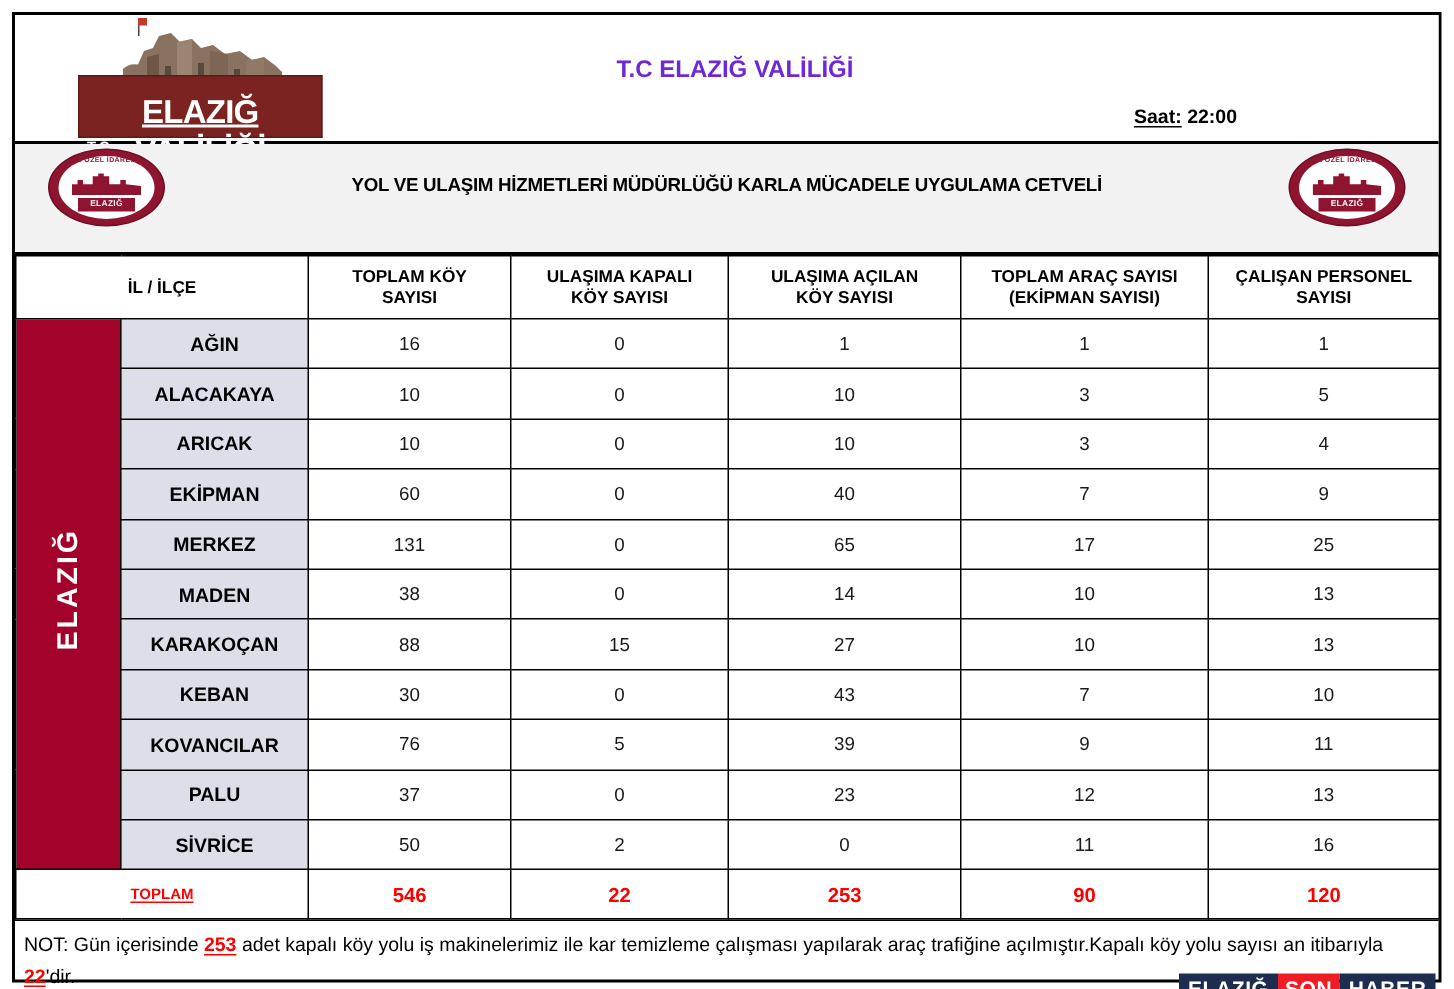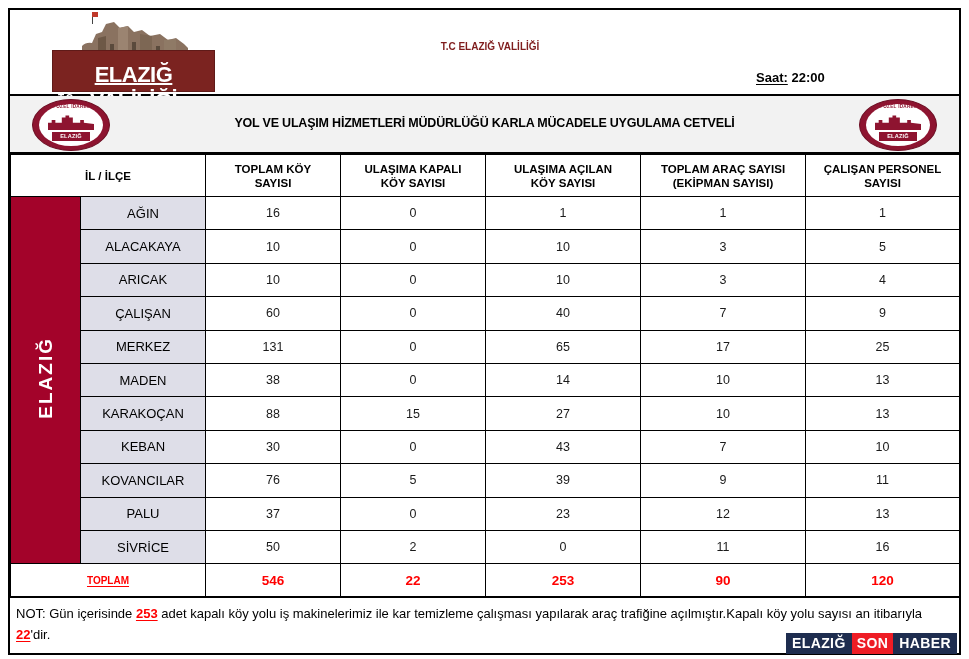--- a/index.html
+++ b/index.html
@@ -62,21 +62,21 @@
     letter-spacing: -0.5px;
     text-decoration: underline;
     text-decoration-color: #fff;
     text-underline-offset: 1px;
   }
   .center-title {
     position: absolute;
     left: 300px; top: 28px;
     width: 360px;
     text-align: center;
-    font-size: 10px; font-weight: bold; color: #7f1d1d;
+    font-size: 16px; font-weight: bold; color: #6d28d9;
     line-height: 17px;
   }
   .date-block {
     position: absolute;
     left: 700px; top: 14px;
     width: 240px;
   }
   .date-row {
     font-size: 13px; font-weight: bold; color: #000;
     text-align: left;
@@ -88,21 +88,21 @@
     font-size: 13px; font-weight: bold; color: #000;
     text-align: left;
     padding-left: 46px;
     white-space: nowrap;
   }
   .ul-label { text-decoration: underline; text-underline-offset: 2px; }
 
   
   .title-band {
     position: relative;
-    height: 58px;
+    height: 74px;
     background: #f2f2f2;
     border-bottom: 2px solid #000;
   }
   .seal {
     position: absolute;
     top: 3px;
     width: 78px; height: 52px;
   }
   .seal.left { left: 22px; }
   .seal.right { right: 22px; }
@@ -187,21 +187,21 @@
   }
   .prov-vert {
     writing-mode: vertical-rl;
     transform: rotate(180deg);
     display: inline-block;
     white-space: nowrap;
   }
   td.dist-cell {
     background: #dedee8;
     font-size: 13px;
-    font-weight: normal;
+    font-weight: bold;
     color: #000;
     height: 21px;
   }
   td.num-cell {
     background: #ffffff;
     font-size: 12.5px;
     color: #1a1a1a;
     height: 33.4px;
   }
   td.total-label {
@@ -371,21 +371,21 @@
         </tr>
         <tr>
           <td class="dist-cell">ARICAK</td>
           <td class="num-cell">10</td>
           <td class="num-cell">0</td>
           <td class="num-cell">10</td>
           <td class="num-cell">3</td>
           <td class="num-cell">4</td>
         </tr>
         <tr>
-          <td class="dist-cell">ÇALIŞAN</td>
+          <td class="dist-cell">EKİPMAN</td>
           <td class="num-cell">60</td>
           <td class="num-cell">0</td>
           <td class="num-cell">40</td>
           <td class="num-cell">7</td>
           <td class="num-cell">9</td>
         </tr>
         <tr>
           <td class="dist-cell">MERKEZ</td>
           <td class="num-cell">131</td>
           <td class="num-cell">0</td>

